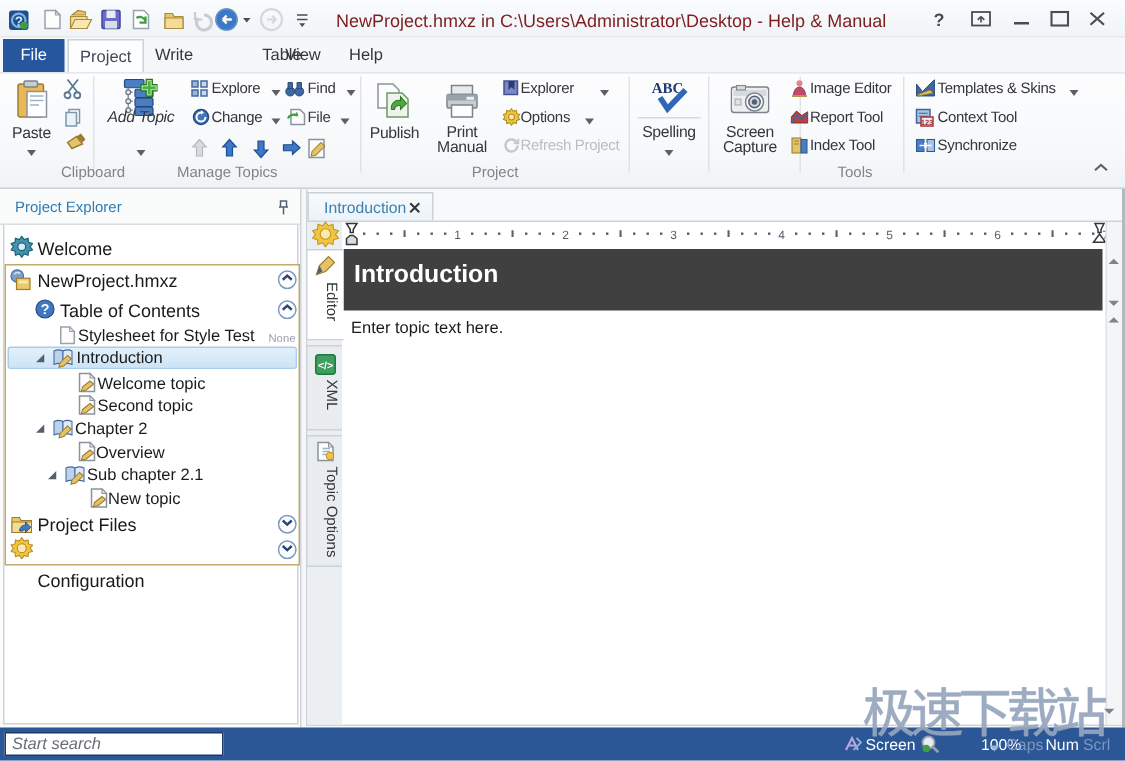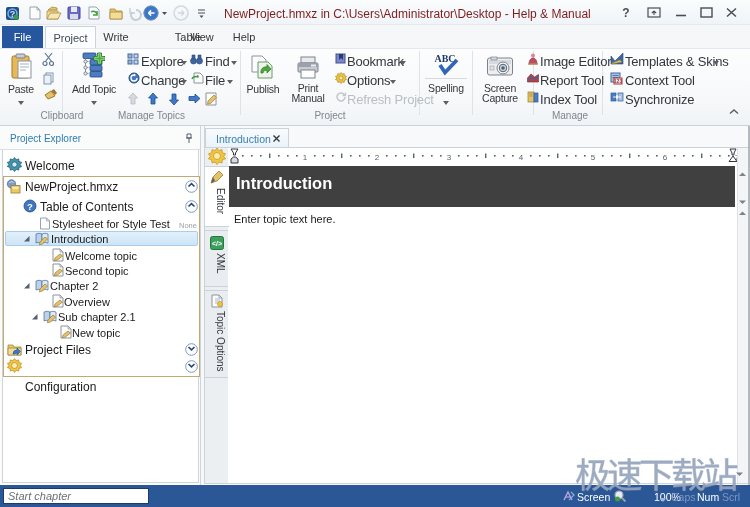--- a/index.html
+++ b/index.html
@@ -1,17 +1,17 @@
 <!DOCTYPE html>
 <html><head><meta charset="utf-8"><title>NewProject</title><style>
 *{margin:0;padding:0;box-sizing:border-box;}
 html,body{width:750px;height:507px;}
 body{font-family:"Liberation Sans",sans-serif;position:relative;overflow:hidden;background:#e9edf3;font-size:11px;color:#3b3b3b;}
 .a{position:absolute;}
-.rt{position:absolute;font-size:13px;color:#33373c;letter-spacing:-0.2px;white-space:nowrap;}
+.rt{position:absolute;font-size:10px;color:#33373c;letter-spacing:-0.2px;white-space:nowrap;}
 .lbl{position:absolute;color:#80858b;font-size:10px;text-align:center;top:110px;}
 .dd{display:inline-block;width:0;height:0;border-left:3px solid transparent;border-right:3px solid transparent;border-top:4px solid #5c6066;vertical-align:middle;}
 .sep{position:absolute;top:51px;height:64px;width:1px;background:#dfe3e8;}
 .big{position:absolute;font-size:10.5px;color:#33373c;text-align:center;letter-spacing:-0.2px;}
 .tm{position:absolute;font-size:12px;color:#1a1a1a;white-space:nowrap;}
 .ts{position:absolute;font-size:11px;color:#1a1a1a;white-space:nowrap;}
 </style></head>
 <body>
 <div class="a" style="left:0;top:0;width:750px;height:25px;background:linear-gradient(#fafcfd,#f0f4f8);border-bottom:1px solid #e4e9ee;"></div>
 <svg class="a" style="left:0;top:0;" width="220" height="25" viewBox="0 0 220 25">
@@ -62,21 +62,21 @@
 <div class="a" style="left:0;top:48px;width:750px;height:78px;background:linear-gradient(#fdfdfe,#f6f8fa 70%,#f0f3f6);border-bottom:1px solid #ccd2d8;border-top:1px solid #e3e8ee;"></div>
 <div class="sep" style="left:62px;"></div>
 <div class="sep" style="left:240px;"></div>
 <div class="sep" style="left:419px;"></div>
 <div class="sep" style="left:472px;"></div>
 <div class="sep" style="left:533px;"></div>
 <div class="sep" style="left:602px;"></div>
 <div class="lbl" style="left:0px;width:62px;margin-left:31px;">Clipboard</div>
 <div class="lbl" style="left:63px;width:177px;">Manage Topics</div>
 <div class="lbl" style="left:241px;width:178px;">Project</div>
-<div class="lbl" style="left:420px;width:300px;">Manage</div>
+<div class="lbl" style="left:420px;width:300px;">Tools</div>
 <div class="a" style="left:728px;top:107px;width:14px;height:12px;"><svg width="12" height="10">
       <path d="M2 6.5 l4 -3.5 l4 3.5" fill="none" stroke="#5c6066" stroke-width="1.4"></path>
     </svg></div>
 <svg class="a" style="left:10px;top:53px;" width="42" height="28" viewBox="0 0 42 28">
  <rect x="2" y="3" width="17" height="22" rx="1.5" fill="#e9b957" stroke="#9c7c2f"></rect>
  <rect x="6" y="1" width="9" height="4" rx="1" fill="#c6cdd6" stroke="#7c838c"></rect>
  <rect x="8" y="8" width="13" height="17" fill="#fff" stroke="#8c939c"></rect>
  <path d="M10 11 h9 M10 14 h9 M10 17 h6" stroke="#9fb3c8" stroke-width="1"></path>
 </svg>
 <div class="big" style="left:0;top:83px;width:42px;">Paste</div>
@@ -98,21 +98,21 @@
  <path d="M4.5 9.5 h3 M4.5 15.5 h3 M4.5 21.5 h3" stroke="#8c939c"></path>
  <circle cx="4.5" cy="9.5" r="1.6" fill="#e8ecf0" stroke="#6a7280" stroke-width="0.8"></circle>
  <circle cx="4.5" cy="15.5" r="1.6" fill="#e8ecf0" stroke="#6a7280" stroke-width="0.8"></circle>
  <circle cx="4.5" cy="21.5" r="1.6" fill="#e8ecf0" stroke="#6a7280" stroke-width="0.8"></circle>
  <rect x="9" y="7.5" width="12" height="5.5" rx="1" fill="#4a7dc4" stroke="#27477a" stroke-width="0.8"></rect>
  <rect x="9" y="13.5" width="12" height="5.5" rx="1" fill="#4a7dc4" stroke="#27477a" stroke-width="0.8"></rect>
  <rect x="9" y="19.5" width="12" height="5.5" rx="1" fill="#4a7dc4" stroke="#27477a" stroke-width="0.8"></rect>
  <path d="M16.5 1 h4 v3.5 h3.5 v4 h-3.5 v3.5 h-4 v-3.5 h-3.5 v-4 h3.5 z" fill="#4fae3f" stroke="#1d7a1d" stroke-width="0.9"></path>
  <path d="M17.3 1.8 h2.4 v3.5 h3.5 v2.4 h-3.5 v3.5 h-2.4 v-3.5 h-3.5 v-2.4 h3.5 z" fill="none" stroke="#a8dca0" stroke-width="0.8"></path>
 </svg>
-<div class="big" style="left:66px;top:83px;width:56px;">Add Topic</div>
+<div class="big" style="left:66px;top:72px;width:56px;font-style:italic;">Add Topic</div>
 <div class="a" style="left:91px;top:96px;"><span class="dd"></span></div>
 <svg class="a" style="left:127px;top:53px;" width="12" height="12" viewBox="0 0 12 12">
  <rect x="1" y="1" width="4" height="4" fill="#9ab6d8" stroke="#44699c"></rect>
     <rect x="7" y="1" width="4" height="4" fill="#c8d8ea" stroke="#44699c"></rect>
  <rect x="1" y="7" width="4" height="4" fill="#9ab6d8" stroke="#44699c"></rect>
     <rect x="7" y="7" width="4" height="4" fill="#c8d8ea" stroke="#44699c"></rect>
 </svg>
 <div class="rt" style="left:141px;top:54px;">Explore</div>
 <div class="a" style="left:181px;top:56px;"><span class="dd"></span></div>
 <svg class="a" style="left:190px;top:53px;" width="13" height="12" viewBox="0 0 13 12">
@@ -159,21 +159,21 @@
  <rect x="2" y="7" width="20" height="9" rx="1" fill="#c7ccd3" stroke="#7c838c"></rect>
  <rect x="2" y="7" width="20" height="4" fill="#9aa1aa"></rect>
  <rect x="5" y="14" width="14" height="8" fill="#fdfdfd" stroke="#7c838c"></rect>
  <rect x="15" y="8.5" width="5" height="2" fill="#e8f0f8"></rect>
 </svg>
 <div class="big" style="left:284px;top:83px;width:48px;line-height:10px;">Print<br><span style="line-height:11px;">Manual</span></div>
 <svg class="a" style="left:335px;top:53px;" width="11" height="11" viewBox="0 0 11 11">
  <rect x="1" y="1" width="9" height="9" fill="#7c87c8" stroke="#44508f"></rect>
  <path d="M4 1 v6 l2 -2 l2 2 v-6" fill="#273a7a"></path>
 </svg>
-<div class="rt" style="left:347px;top:54px;">Bookmark</div>
+<div class="rt" style="left:347px;top:54px;">Explorer</div>
 <div class="a" style="left:400px;top:56px;"><span class="dd"></span></div>
 <svg class="a" style="left:335px;top:72px;" width="12" height="12" viewBox="0 0 12 12">
  <g fill="#f0c53f" stroke="#b68a1e" stroke-width="0.7">
  <path d="M6 0.5 l1.2 1.7 2 -0.6 0.2 2.1 2.1 0.6 -1.2 1.7 1.2 1.7 -2.1 0.6 -0.2 2.1 -2 -0.6 -1.2 1.7 -1.2 -1.7 -2 0.6 -0.2 -2.1 -2.1 -0.6 1.2 -1.7 -1.2 -1.7 2.1 -0.6 0.2 -2.1 2 0.6 z"></path>
  <circle cx="6" cy="6" r="2" fill="#fae9b0"></circle>
  </g>
 </svg>
 <div class="rt" style="left:347px;top:73px;">Options</div>
 <div class="a" style="left:390px;top:75px;"><span class="dd"></span></div>
 <svg class="a" style="left:335px;top:91px;" width="12" height="12" viewBox="0 0 12 12">
@@ -460,21 +460,21 @@
   </svg>
 <svg class="a" style="left:738px;top:209px;" width="9" height="8" viewBox="0 0 9 8">
     <path d="M1 6 l3.5 -3.5 l3.5 3.5 z" fill="#7c838c"></path>
   </svg>
 <svg class="a" style="left:735px;top:470px;" width="9" height="8" viewBox="0 0 9 8">
     <path d="M1 2.5 l3.5 3.5 l3.5 -3.5 z" fill="#7c838c"></path>
   </svg>
 <div class="a" style="left:748px;top:126px;width:2px;height:359px;background:#b4b9bf;"></div>
 <div class="a" style="left:0;top:485px;width:750px;height:22px;background:#2b5797;"></div>
 <div class="a" style="left:3px;top:488px;width:146px;height:16px;background:#fff;border:1px solid #1d3a6e;"></div>
-<div class="a" style="left:8px;top:490px;font-size:11px;color:#6a6f76;font-style:italic;">Start chapter</div>
+<div class="a" style="left:8px;top:490px;font-size:11px;color:#6a6f76;font-style:italic;">Start search</div>
 <svg class="a" style="left:562px;top:489px;" width="13" height="14" viewBox="0 0 13 14">
  <path d="M2 11 l4 -8 l4 8" fill="none" stroke="#b9a6e0" stroke-width="1.4"></path>
  <path d="M3.5 8 h5" stroke="#b9a6e0" stroke-width="1.2"></path>
  <path d="M9 3 l3 3 l-5 5" fill="none" stroke="#8fb0d8" stroke-width="1.2"></path>
 </svg>
 <div class="a" style="left:577px;top:491px;font-size:10.5px;color:#fff;">Screen</div>
 <svg class="a" style="left:613px;top:489px;" width="14" height="14" viewBox="0 0 14 14">
  <circle cx="6" cy="6" r="4" fill="#e8ecf2" stroke="#9aa1aa" stroke-width="1.2"></circle>
  <path d="M9 9 l3.5 3.5" stroke="#9aa1aa" stroke-width="1.8"></path>
  <circle cx="4.5" cy="10" r="2.5" fill="#3f9e3f"></circle>

